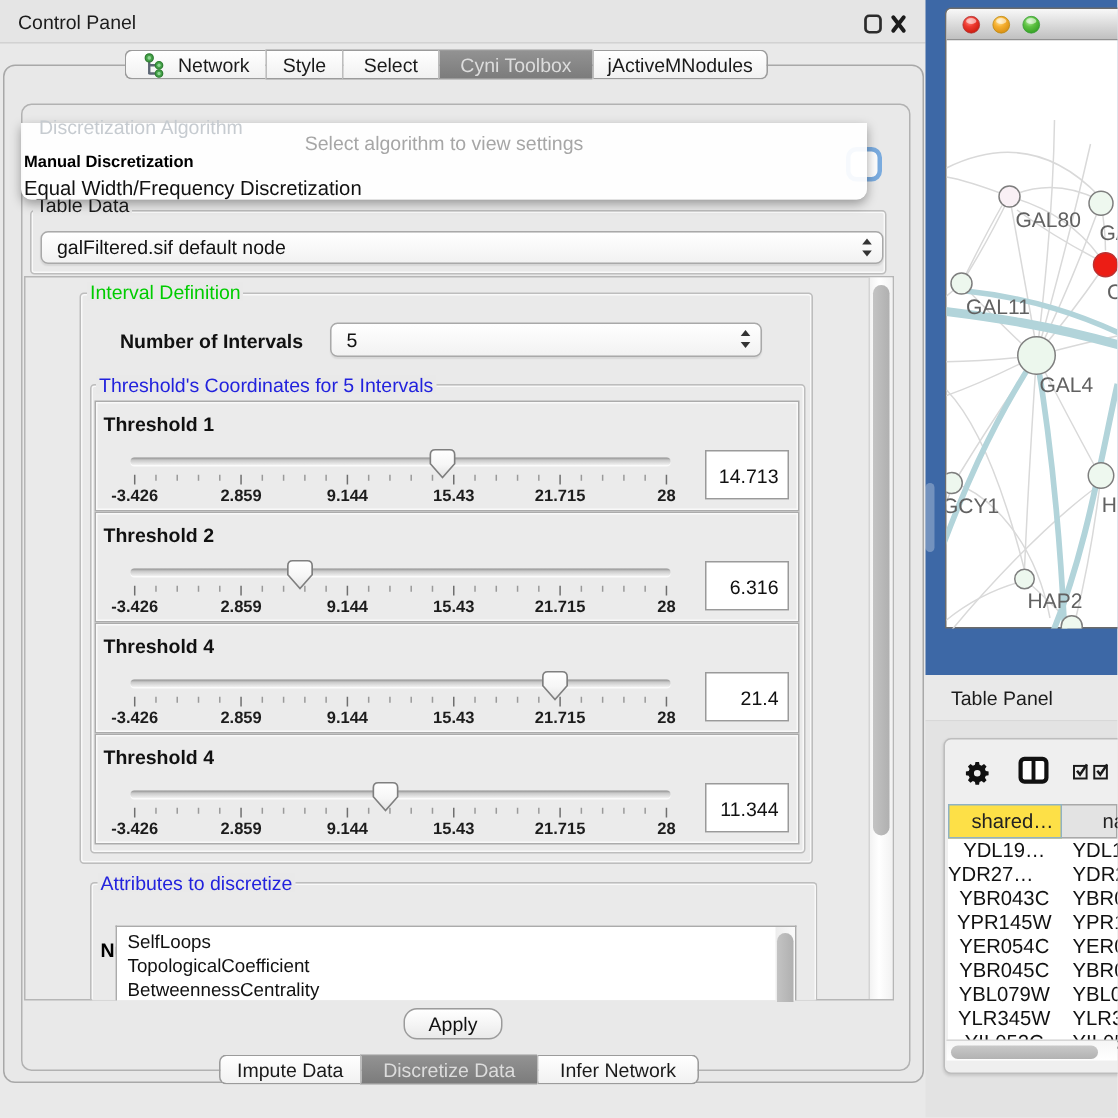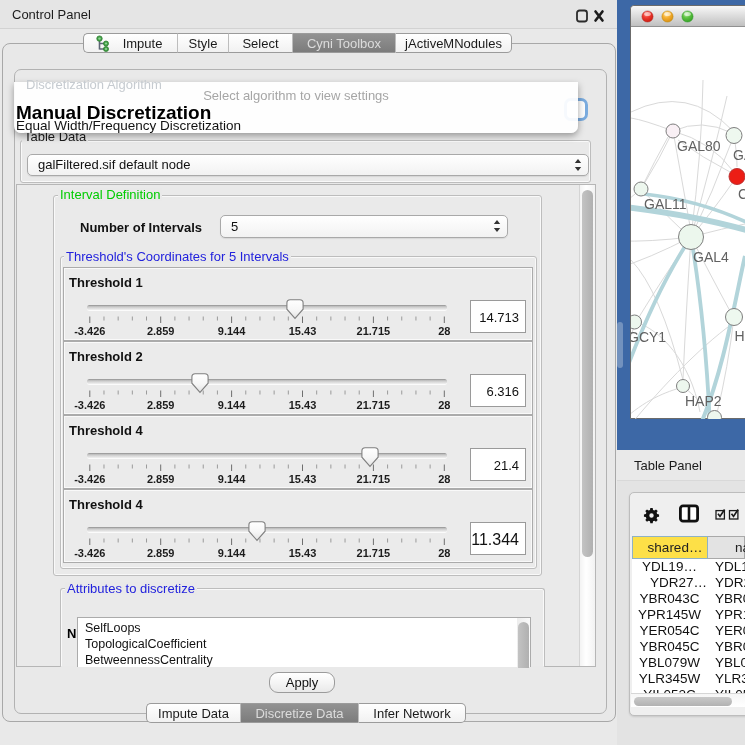--- a/index.html
+++ b/index.html
@@ -14,21 +14,21 @@
 <div class="abs" style="left:0;top:0;width:617px;height:29px;background:#e5e5e5;border-bottom:1px solid #d2d2d2;"></div>
 <div class="abs" style="left:12px;top:7px;font-size:13px;color:#1c1c1c;">Control Panel</div>
 <svg class="abs" style="left:575px;top:9px;" width="32" height="14" viewBox="0 0 32 14">
  <rect x="2" y="1.5" width="10" height="11" rx="2.5" fill="none" stroke="#2c2c2c" stroke-width="1.8"></rect>
  <path d="M20.5 2.5 L27.5 11.5 M27.5 2.5 L20.5 11.5" stroke="#1c1c1c" stroke-width="2.6" stroke-linecap="round"></path>
 </svg>
 
 <div class="abs" style="left:2px;top:43px;width:614px;height:679px;border:1px solid #a8a8a8;border-radius:8px;background:#e8e8e8;"></div>
 
 <div class="abs" style="left:14px;top:69px;width:593px;height:645px;border:1px solid #b2b2b2;border-radius:7px;background:#e9e9e9;"></div>
-<div class="abs" style="left:83px;top:33px;width:94px;height:20px;background:linear-gradient(#ffffff,#f1f1f1);color:#1a1a1a;border-top-left-radius:5px;border-bottom-left-radius:5px;border-top:1px solid #9b9b9b;border-bottom:1px solid #9b9b9b;border-left:1px solid #9b9b9b; line-height:20px;text-align:center;font-size:13px;"><span style="padding-left:24px">Impute</span></div>
+<div class="abs" style="left:83px;top:33px;width:94px;height:20px;background:linear-gradient(#ffffff,#f1f1f1);color:#1a1a1a;border-top-left-radius:5px;border-bottom-left-radius:5px;border-top:1px solid #9b9b9b;border-bottom:1px solid #9b9b9b;border-left:1px solid #9b9b9b; line-height:20px;text-align:center;font-size:13px;"><span style="padding-left:24px">Network</span></div>
 <div class="abs" style="left:177px;top:33px;width:51px;height:20px;background:linear-gradient(#ffffff,#f1f1f1);color:#1a1a1a;border-top:1px solid #9b9b9b;border-bottom:1px solid #9b9b9b;border-left:1px solid #bdbdbd; line-height:20px;text-align:center;font-size:13px;">Style</div>
 <div class="abs" style="left:228px;top:33px;width:64px;height:20px;background:linear-gradient(#ffffff,#f1f1f1);color:#1a1a1a;border-top:1px solid #9b9b9b;border-bottom:1px solid #9b9b9b;border-left:1px solid #bdbdbd; line-height:20px;text-align:center;font-size:13px;">Select</div>
 <div class="abs" style="left:292px;top:33px;width:103px;height:20px;background:linear-gradient(#929292,#7c7c7c);color:#dcdcdc;border-top:1px solid #9b9b9b;border-bottom:1px solid #9b9b9b;border-left:1px solid #bdbdbd; line-height:20px;text-align:center;font-size:13px;">Cyni Toolbox</div>
 <div class="abs" style="left:395px;top:33px;width:117px;height:20px;background:linear-gradient(#ffffff,#f1f1f1);color:#1a1a1a;border-top-right-radius:5px;border-bottom-right-radius:5px;border-top:1px solid #9b9b9b;border-bottom:1px solid #9b9b9b;border-left:1px solid #bdbdbd;border-right:1px solid #9b9b9b; line-height:20px;text-align:center;font-size:13px;">jActiveMNodules</div>
 <svg class="abs" style="left:95px;top:34.5px;" width="16" height="17" viewBox="0 0 16 17">
  <path d="M4.5 6 L4.5 14.5 M4.5 8.5 L9.5 8.5 M4.5 14 L9.5 14" stroke="#5c6674" stroke-width="1.6" fill="none"></path>
  <circle cx="4.5" cy="3.6" r="2.7" fill="#43a047" stroke="#2e7d32" stroke-width="0.8"></circle>
  <circle cx="4.5" cy="3.6" r="1.2" fill="#8fd694"></circle>
  <circle cx="11" cy="8.5" r="2.5" fill="#43a047" stroke="#2e7d32" stroke-width="0.8"></circle>
  <circle cx="11" cy="8.5" r="1.1" fill="#8fd694"></circle>
@@ -245,38 +245,38 @@
 <svg class="abs" style="left:247.9px;top:521px;" width="18" height="21" viewBox="0 0 18 21">
     <defs>
       <linearGradient id="th4" x1="0" y1="0" x2="0" y2="1">
         <stop offset="0" stop-color="#ffffff"></stop>
         <stop offset="0.55" stop-color="#f6f6f6"></stop>
         <stop offset="1" stop-color="#e3e3e3"></stop>
       </linearGradient>
     </defs>
     <path d="M0.9 4 Q0.9 0.8 4.2 0.8 L13.8 0.8 Q17.1 0.8 17.1 4 L17.1 10.2 L9 19.4 L0.9 10.2 Z" fill="url(#th4)" stroke="#7f7f7f" stroke-width="1.1"></path>
   </svg>
-<div class="abs" style="left:470px;top:522px;width:56px;height:33px;background:#fff;border:1px solid #9a9a9a;font-size:16px;color:#111;line-height:33px;text-align:right;padding-right:6px;">11.344</div>
+<div class="abs" style="left:470px;top:522px;width:56px;height:33px;background:#fff;border:1px solid #9a9a9a;font-size:13px;color:#111;line-height:33px;text-align:right;padding-right:6px;">11.344</div>
 <div class="abs" style="left:60px;top:588px;width:485px;height:79px;border:1px solid #bdbdbd;box-shadow:inset 0 0 0 1px rgba(255,255,255,0.7);border-bottom:none;border-radius:3px 3px 0 0;"></div>
 <div class="gtitle" style="left:65px;top:582px;color:#2222dd;">Attributes to discretize</div>
 <div class="abs bold" style="left:67px;top:601px;font-size:13px;color:#000000;margin-top:25px;">Numerical Attributes</div>
 <div class="abs" style="left:77px;top:617px;width:454px;height:50px;background:#fff;border:1px solid #ababab;border-bottom:none;overflow:hidden;">
   <div style="font-size:12.5px;color:#111;padding:3px 0 0 7px;line-height:15.8px;">SelfLoops<br>TopologicalCoefficient<br>BetweennessCentrality</div>
 </div>
 <div class="abs" style="left:517px;top:618px;width:13px;height:49px;background:linear-gradient(90deg,#ededed,#fafafa);"></div>
 <div class="abs" style="left:518px;top:622px;width:11px;height:46px;background:linear-gradient(90deg,#c3c3c3,#b0b0b0);border-radius:6px 6px 0 0;"></div>
 
 <div class="abs" style="left:269px;top:672px;width:66px;height:21px;background:linear-gradient(#ffffff,#f5f5f5 50%,#e9e9e9);border:1px solid #9b9b9b;border-radius:9px;font-size:13px;color:#111;text-align:center;line-height:19px;">Apply</div>
 <div class="abs" style="left:146px;top:703px;width:94px;height:20px;background:linear-gradient(#ffffff,#f1f1f1);color:#1a1a1a;border-top-left-radius:5px;border-bottom-left-radius:5px;border-top:1px solid #9b9b9b;border-bottom:1px solid #9b9b9b;border-left:1px solid #9b9b9b; line-height:20px;text-align:center;font-size:13px;">Impute Data</div>
 <div class="abs" style="left:240px;top:703px;width:118px;height:20px;background:linear-gradient(#929292,#7c7c7c);color:#dcdcdc;border-top:1px solid #9b9b9b;border-bottom:1px solid #9b9b9b;border-left:1px solid #bdbdbd; line-height:20px;text-align:center;font-size:13px;">Discretize Data</div>
 <div class="abs" style="left:358px;top:703px;width:108px;height:20px;background:linear-gradient(#ffffff,#f1f1f1);color:#1a1a1a;border-top-right-radius:5px;border-bottom-right-radius:5px;border-top:1px solid #9b9b9b;border-bottom:1px solid #9b9b9b;border-left:1px solid #bdbdbd;border-right:1px solid #9b9b9b; line-height:20px;text-align:center;font-size:13px;">Infer Network</div>
 <div class="abs" style="left:14px;top:82px;width:564px;height:51px;background:rgba(255,255,255,0.93);border-radius:0 0 7px 7px;box-shadow:0 3px 7px rgba(0,0,0,0.35);"></div>
 <div class="abs" style="left:14px;top:88px;width:564px;text-align:center;font-size:13px;color:#a6a6a6;">Select algorithm to view settings</div>
 <div class="abs" style="left:26px;top:77px;font-size:13px;color:#c6cbd0;">Discretization Algorithm</div>
-<div class="abs bold" style="left:16px;top:102px;font-size:19px;color:#000;">Manual Discretization</div>
+<div class="abs bold" style="left:16px;top:102px;font-size:11px;color:#000;">Manual Discretization</div>
 <div class="abs" style="left:16px;top:118px;font-size:13.5px;color:#111;">Equal Width/Frequency Discretization</div>
 
 <div class="abs" style="left:617px;top:0;width:128px;height:450px;background:#3d68a6;"></div>
 <div class="abs" style="left:616.5px;top:322px;width:6px;height:46px;background:rgba(255,255,255,0.28);border-radius:3px;"></div>
 
 <div class="abs" style="left:630px;top:5px;width:120px;height:414px;border:1px solid #6b6b6b;border-radius:4px 0 0 0;background:#fff;"></div>
 <div class="abs" style="left:631px;top:6px;width:119px;height:21px;border-radius:4px 0 0 0;background:linear-gradient(#f8f8f8,#d9d9d9 55%,#c0c0c0);border-bottom:1px solid #919191;"></div>
 <svg class="abs" style="left:640px;top:9px;" width="56" height="15" viewBox="0 0 56 15">
  <defs>
   <radialGradient id="rb" cx="0.4" cy="0.3" r="0.8">
@@ -385,21 +385,21 @@
  <rect x="14.5" y="2.6" width="8.4" height="8.4" fill="none" stroke="#1a1a1a" stroke-width="1.3"></rect>
  <path d="M16.5 5.8 L18.5 8.4 L23.1 1.6" stroke="#1a1a1a" stroke-width="1.7" fill="none"></path>
 </svg>
 
 <div class="abs" style="left:632px;top:559px;width:113px;height:134px;background:#ffffff;"></div>
 <div class="abs" style="left:632px;top:536px;width:113px;height:23px;background:#e3e3e3;border:1px solid #a9a9a9;"></div>
 <div class="abs" style="left:632px;top:536px;width:76px;height:23px;background:#fde047;border:1px solid #8fb2c4;font-size:13.5px;color:#222;text-align:center;line-height:22px;padding-left:10px;">shared…</div>
 <div class="abs" style="left:735px;top:540px;font-size:13.5px;color:#222;">name</div>
 <div class="abs" style="left:632px;top:559.0px;width:75px;height:17px;font-size:13.5px;color:#111;text-align:center;line-height:16.5px;overflow:hidden;">YDL19…</div>
 <div class="abs" style="left:715px;top:559.0px;width:31px;height:17px;font-size:13.5px;color:#111;line-height:16.5px;overflow:hidden;white-space:nowrap;">YDL194W</div>
-<div class="abs" style="left:632px;top:575.0px;width:75px;height:17px;font-size:13.5px;color:#111;text-align:right;line-height:16.5px;overflow:hidden;">YDR27…</div>
+<div class="abs" style="left:632px;top:575.0px;width:75px;height:17px;font-size:13.5px;color:#111;text-align:left;line-height:16.5px;overflow:hidden;">YDR27…</div>
 <div class="abs" style="left:715px;top:575.0px;width:31px;height:17px;font-size:13.5px;color:#111;line-height:16.5px;overflow:hidden;white-space:nowrap;">YDR277C</div>
 <div class="abs" style="left:632px;top:591.0px;width:75px;height:17px;font-size:13.5px;color:#111;text-align:center;line-height:16.5px;overflow:hidden;">YBR043C</div>
 <div class="abs" style="left:715px;top:591.0px;width:31px;height:17px;font-size:13.5px;color:#111;line-height:16.5px;overflow:hidden;white-space:nowrap;">YBR043C</div>
 <div class="abs" style="left:632px;top:607.0px;width:75px;height:17px;font-size:13.5px;color:#111;text-align:center;line-height:16.5px;overflow:hidden;">YPR145W</div>
 <div class="abs" style="left:715px;top:607.0px;width:31px;height:17px;font-size:13.5px;color:#111;line-height:16.5px;overflow:hidden;white-space:nowrap;">YPR145W</div>
 <div class="abs" style="left:632px;top:623.0px;width:75px;height:17px;font-size:13.5px;color:#111;text-align:center;line-height:16.5px;overflow:hidden;">YER054C</div>
 <div class="abs" style="left:715px;top:623.0px;width:31px;height:17px;font-size:13.5px;color:#111;line-height:16.5px;overflow:hidden;white-space:nowrap;">YER054C</div>
 <div class="abs" style="left:632px;top:639.0px;width:75px;height:17px;font-size:13.5px;color:#111;text-align:center;line-height:16.5px;overflow:hidden;">YBR045C</div>
 <div class="abs" style="left:715px;top:639.0px;width:31px;height:17px;font-size:13.5px;color:#111;line-height:16.5px;overflow:hidden;white-space:nowrap;">YBR045C</div>
 <div class="abs" style="left:632px;top:655.0px;width:75px;height:17px;font-size:13.5px;color:#111;text-align:center;line-height:16.5px;overflow:hidden;">YBL079W</div>

